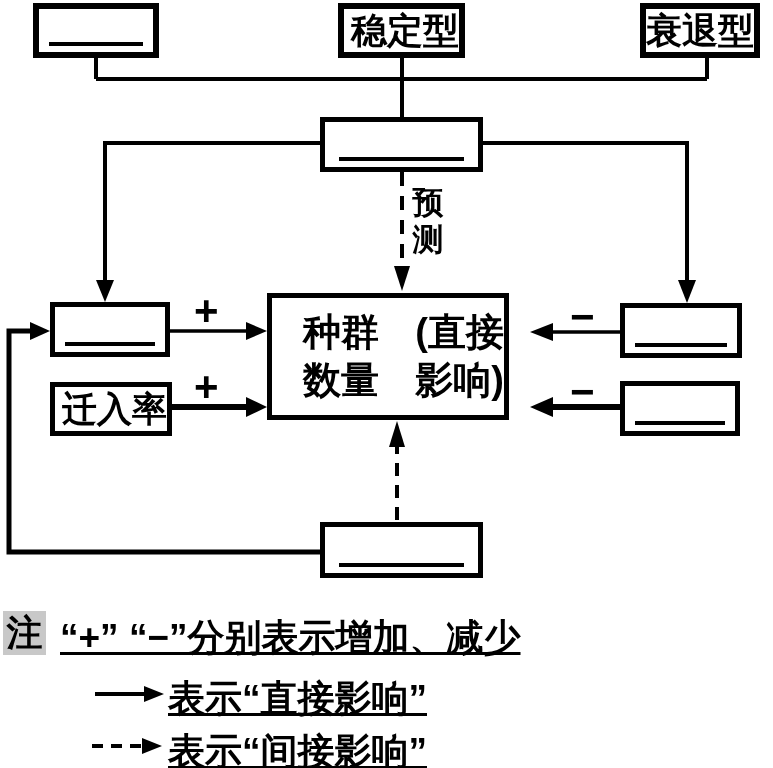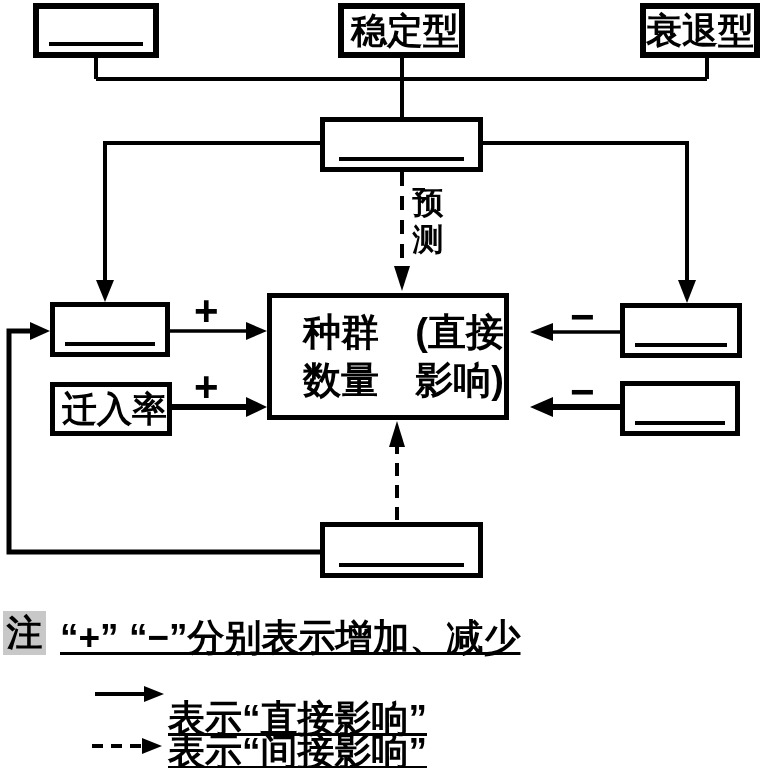--- a/index.html
+++ b/index.html
@@ -148,17 +148,17 @@
   <div class="lbl sign" style="left:570px; top:371px;">−</div>
 
   <div class="box" style="left:320px; top:522px; width:163px; height:56px;">
     <div class="blank-line"></div>
   </div>
 
   <div class="note-badge">注</div>
 
   <div class="lbl note-text" style="left:60px; top:613px;">“+” “−”分别表示增加、减少</div>
 
-  <div class="lbl note-text" style="left:168px; top:674px;margin-top:20px;">表示“直接影响”</div>
+  <div class="lbl note-text" style="left:168px; top:674px;">表示“直接影响”</div>
 
   <div class="lbl note-text" style="left:168px; top:727px;">表示“间接影响”</div>
 
 </div>
 
 </body></html>

